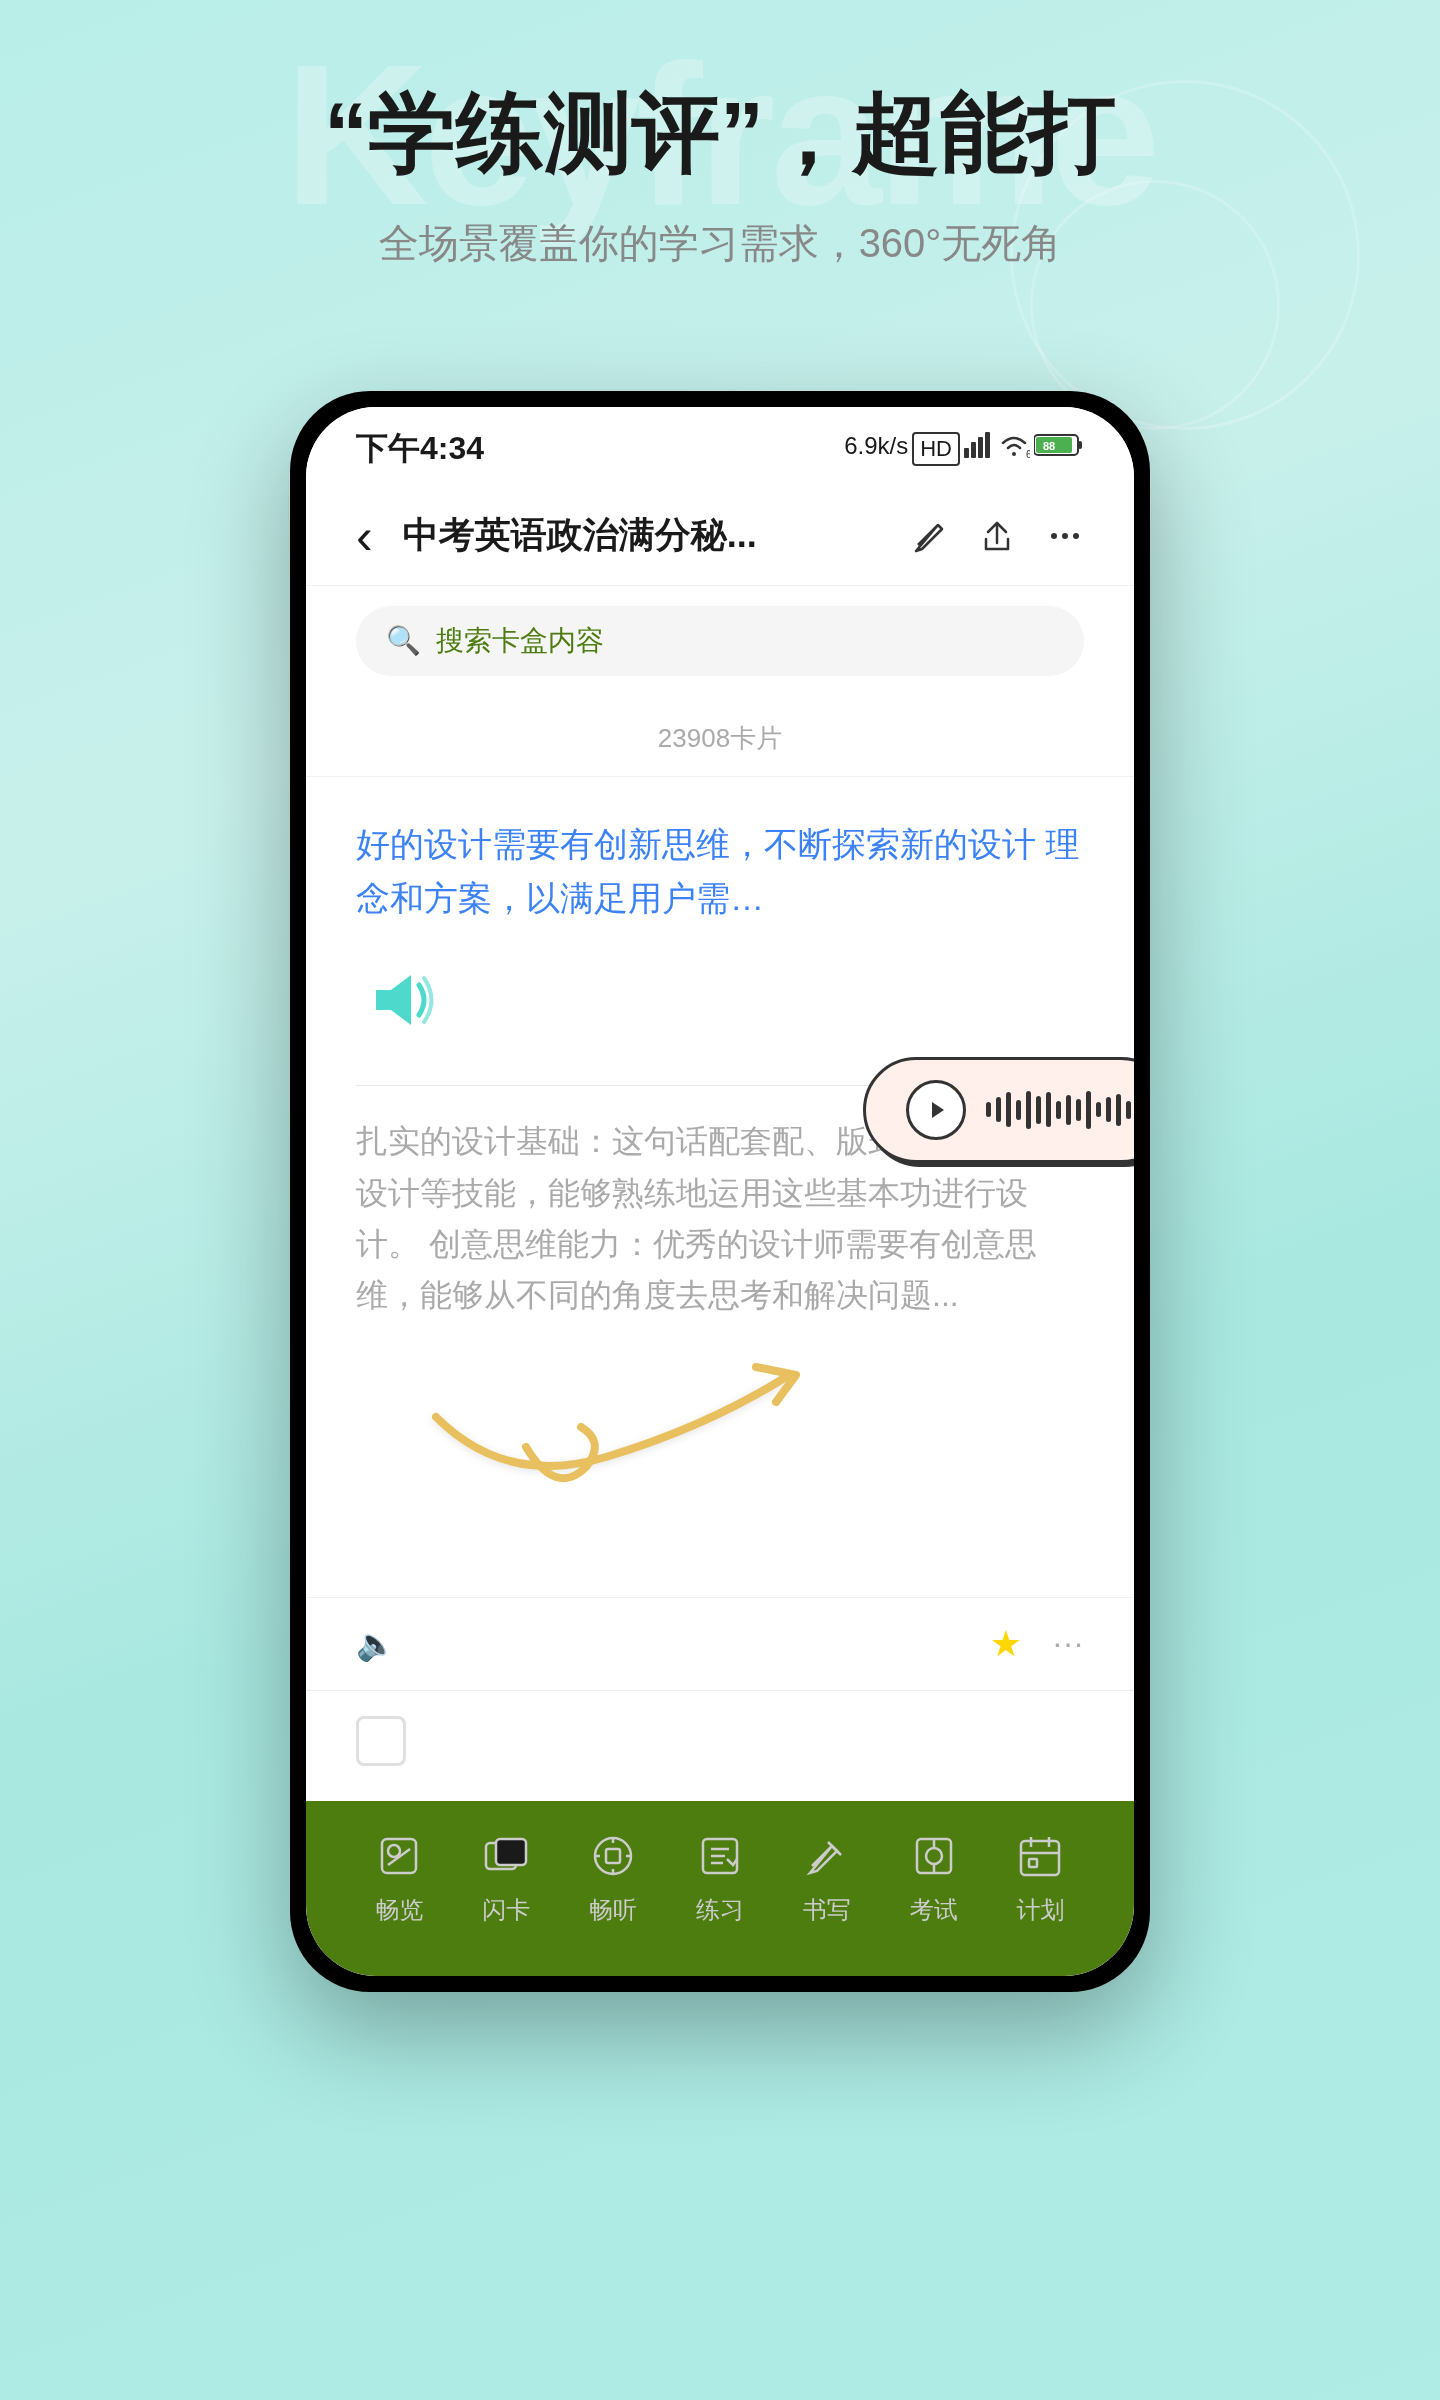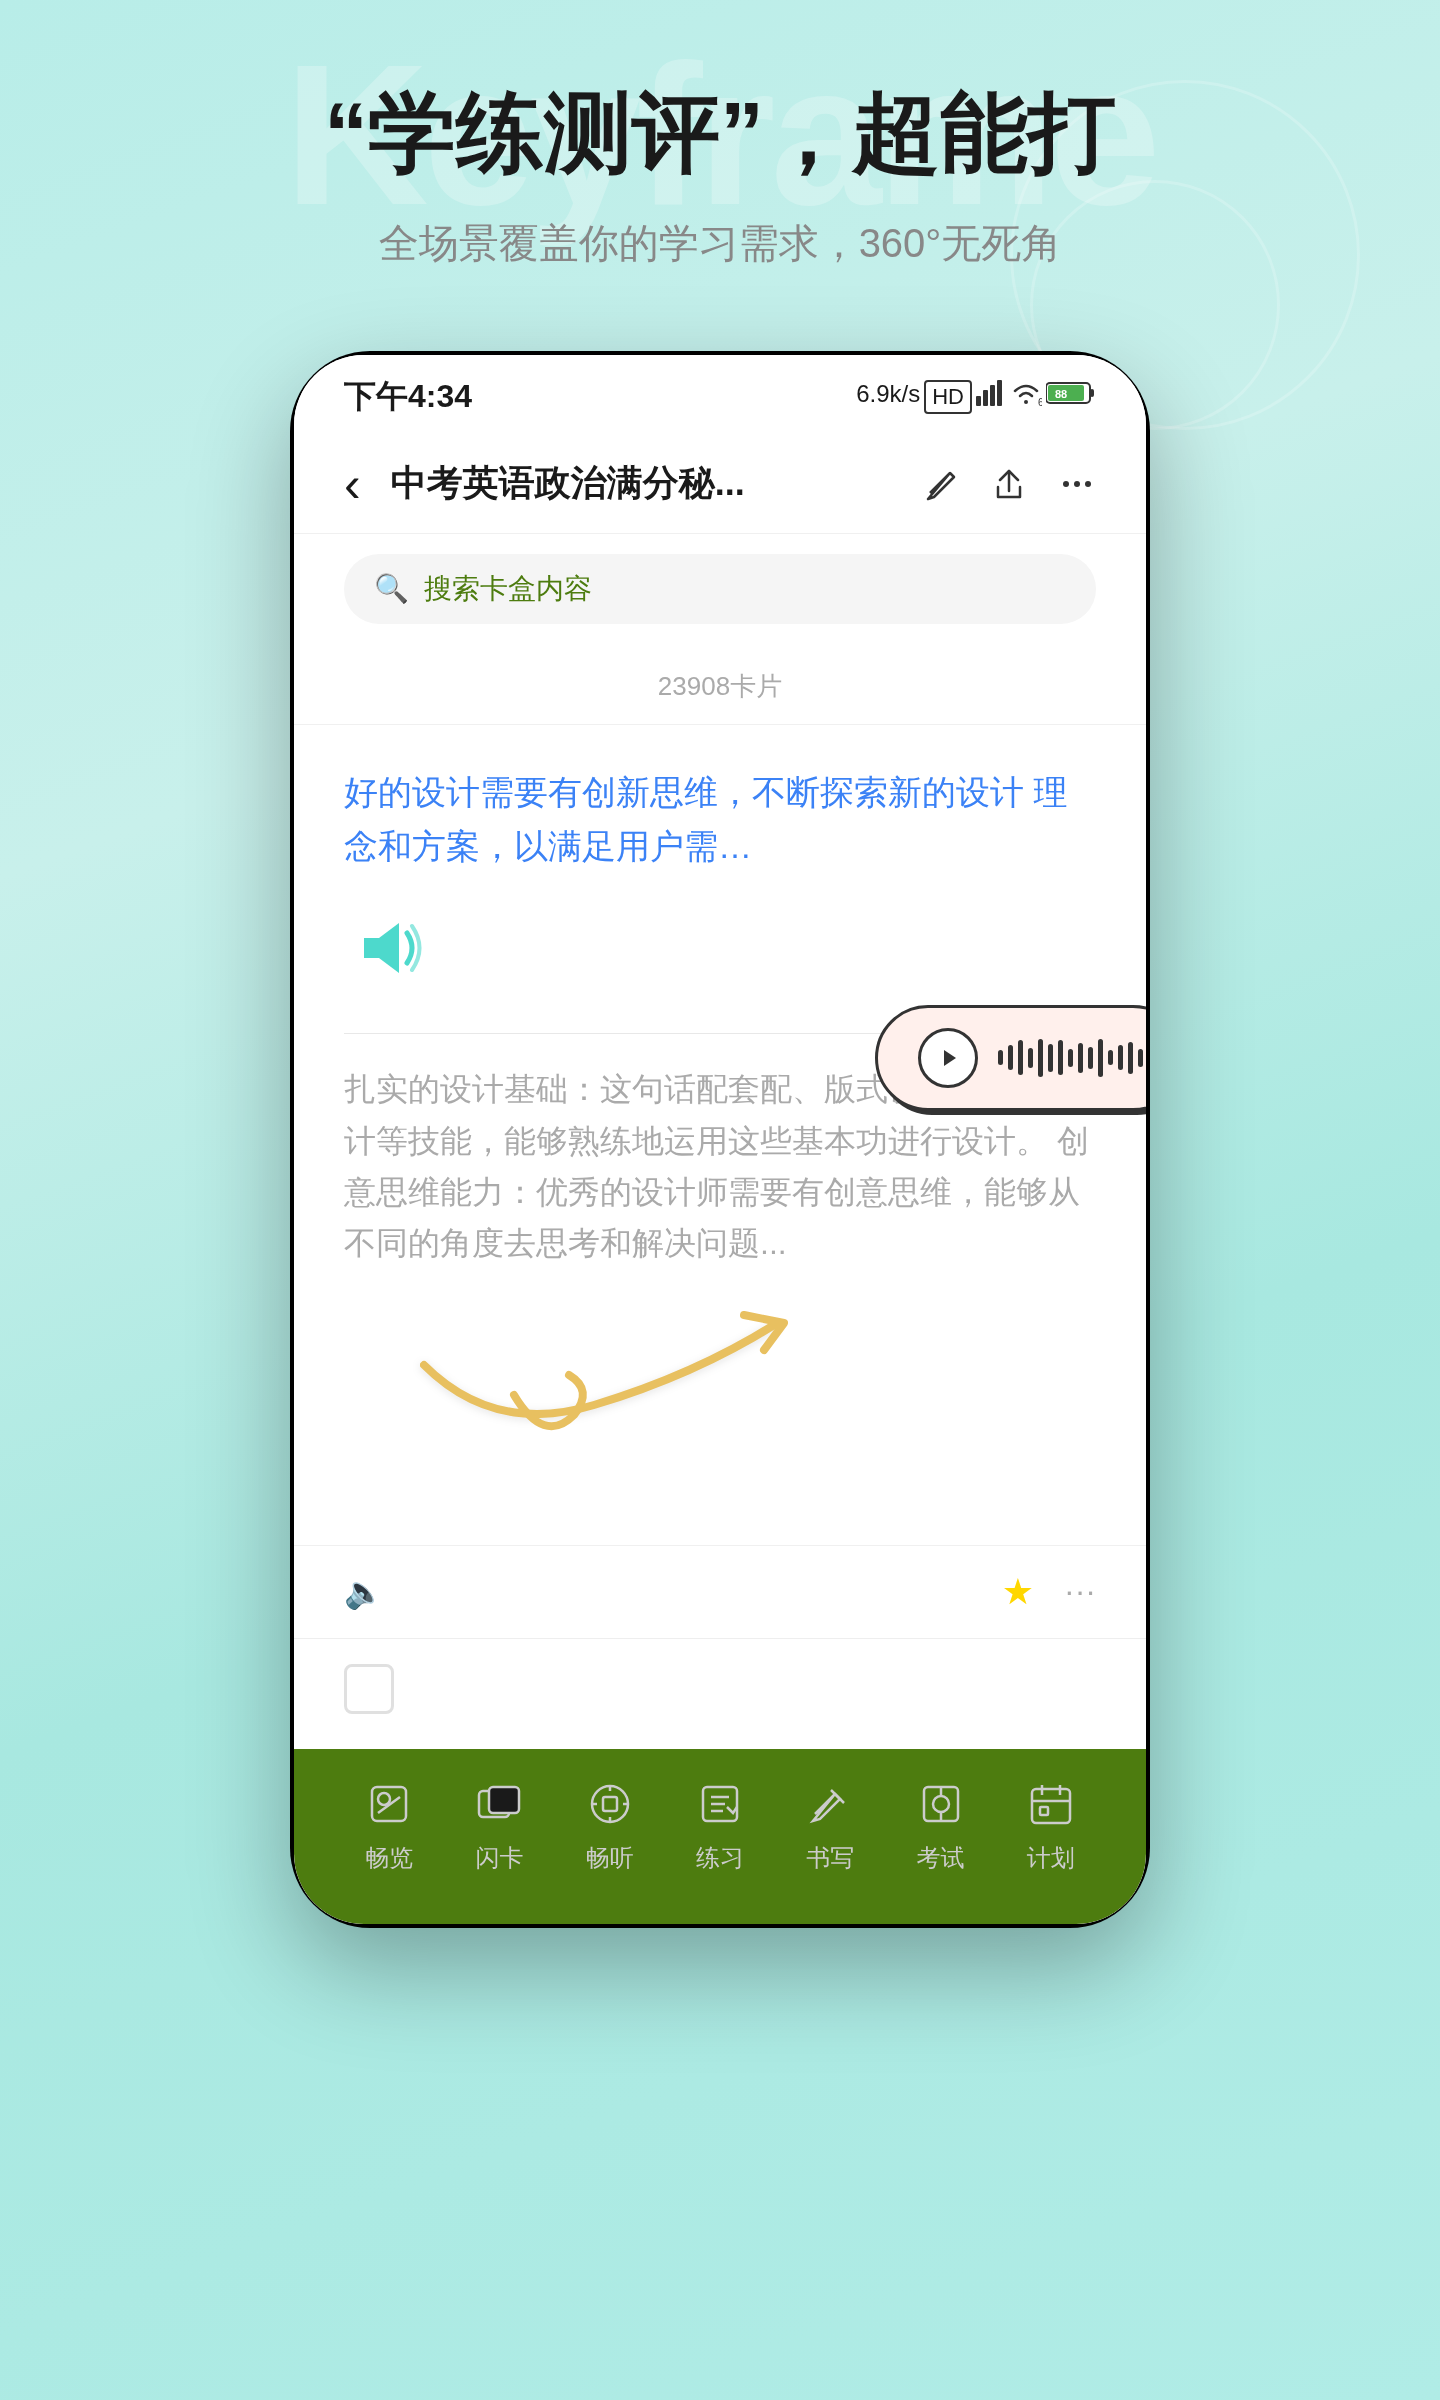--- a/index.html
+++ b/index.html
@@ -72,23 +72,24 @@
       color: #888;
       text-align: center;
       margin-bottom: 80px;
     }
 
     
     .phone-mockup {
       width: 860px;
       background: #000;
       border-radius: 80px;
-      padding: 4px;
+      padding: 16px;
       box-shadow: 0 40px 100px rgba(0,0,0,0.3);
       position: relative;
+      margin-top: 40px;
     }
 
     .phone-inner {
       background: #f5f5f5;
       border-radius: 70px;
       overflow: hidden;
       position: relative;
     }
 
     

